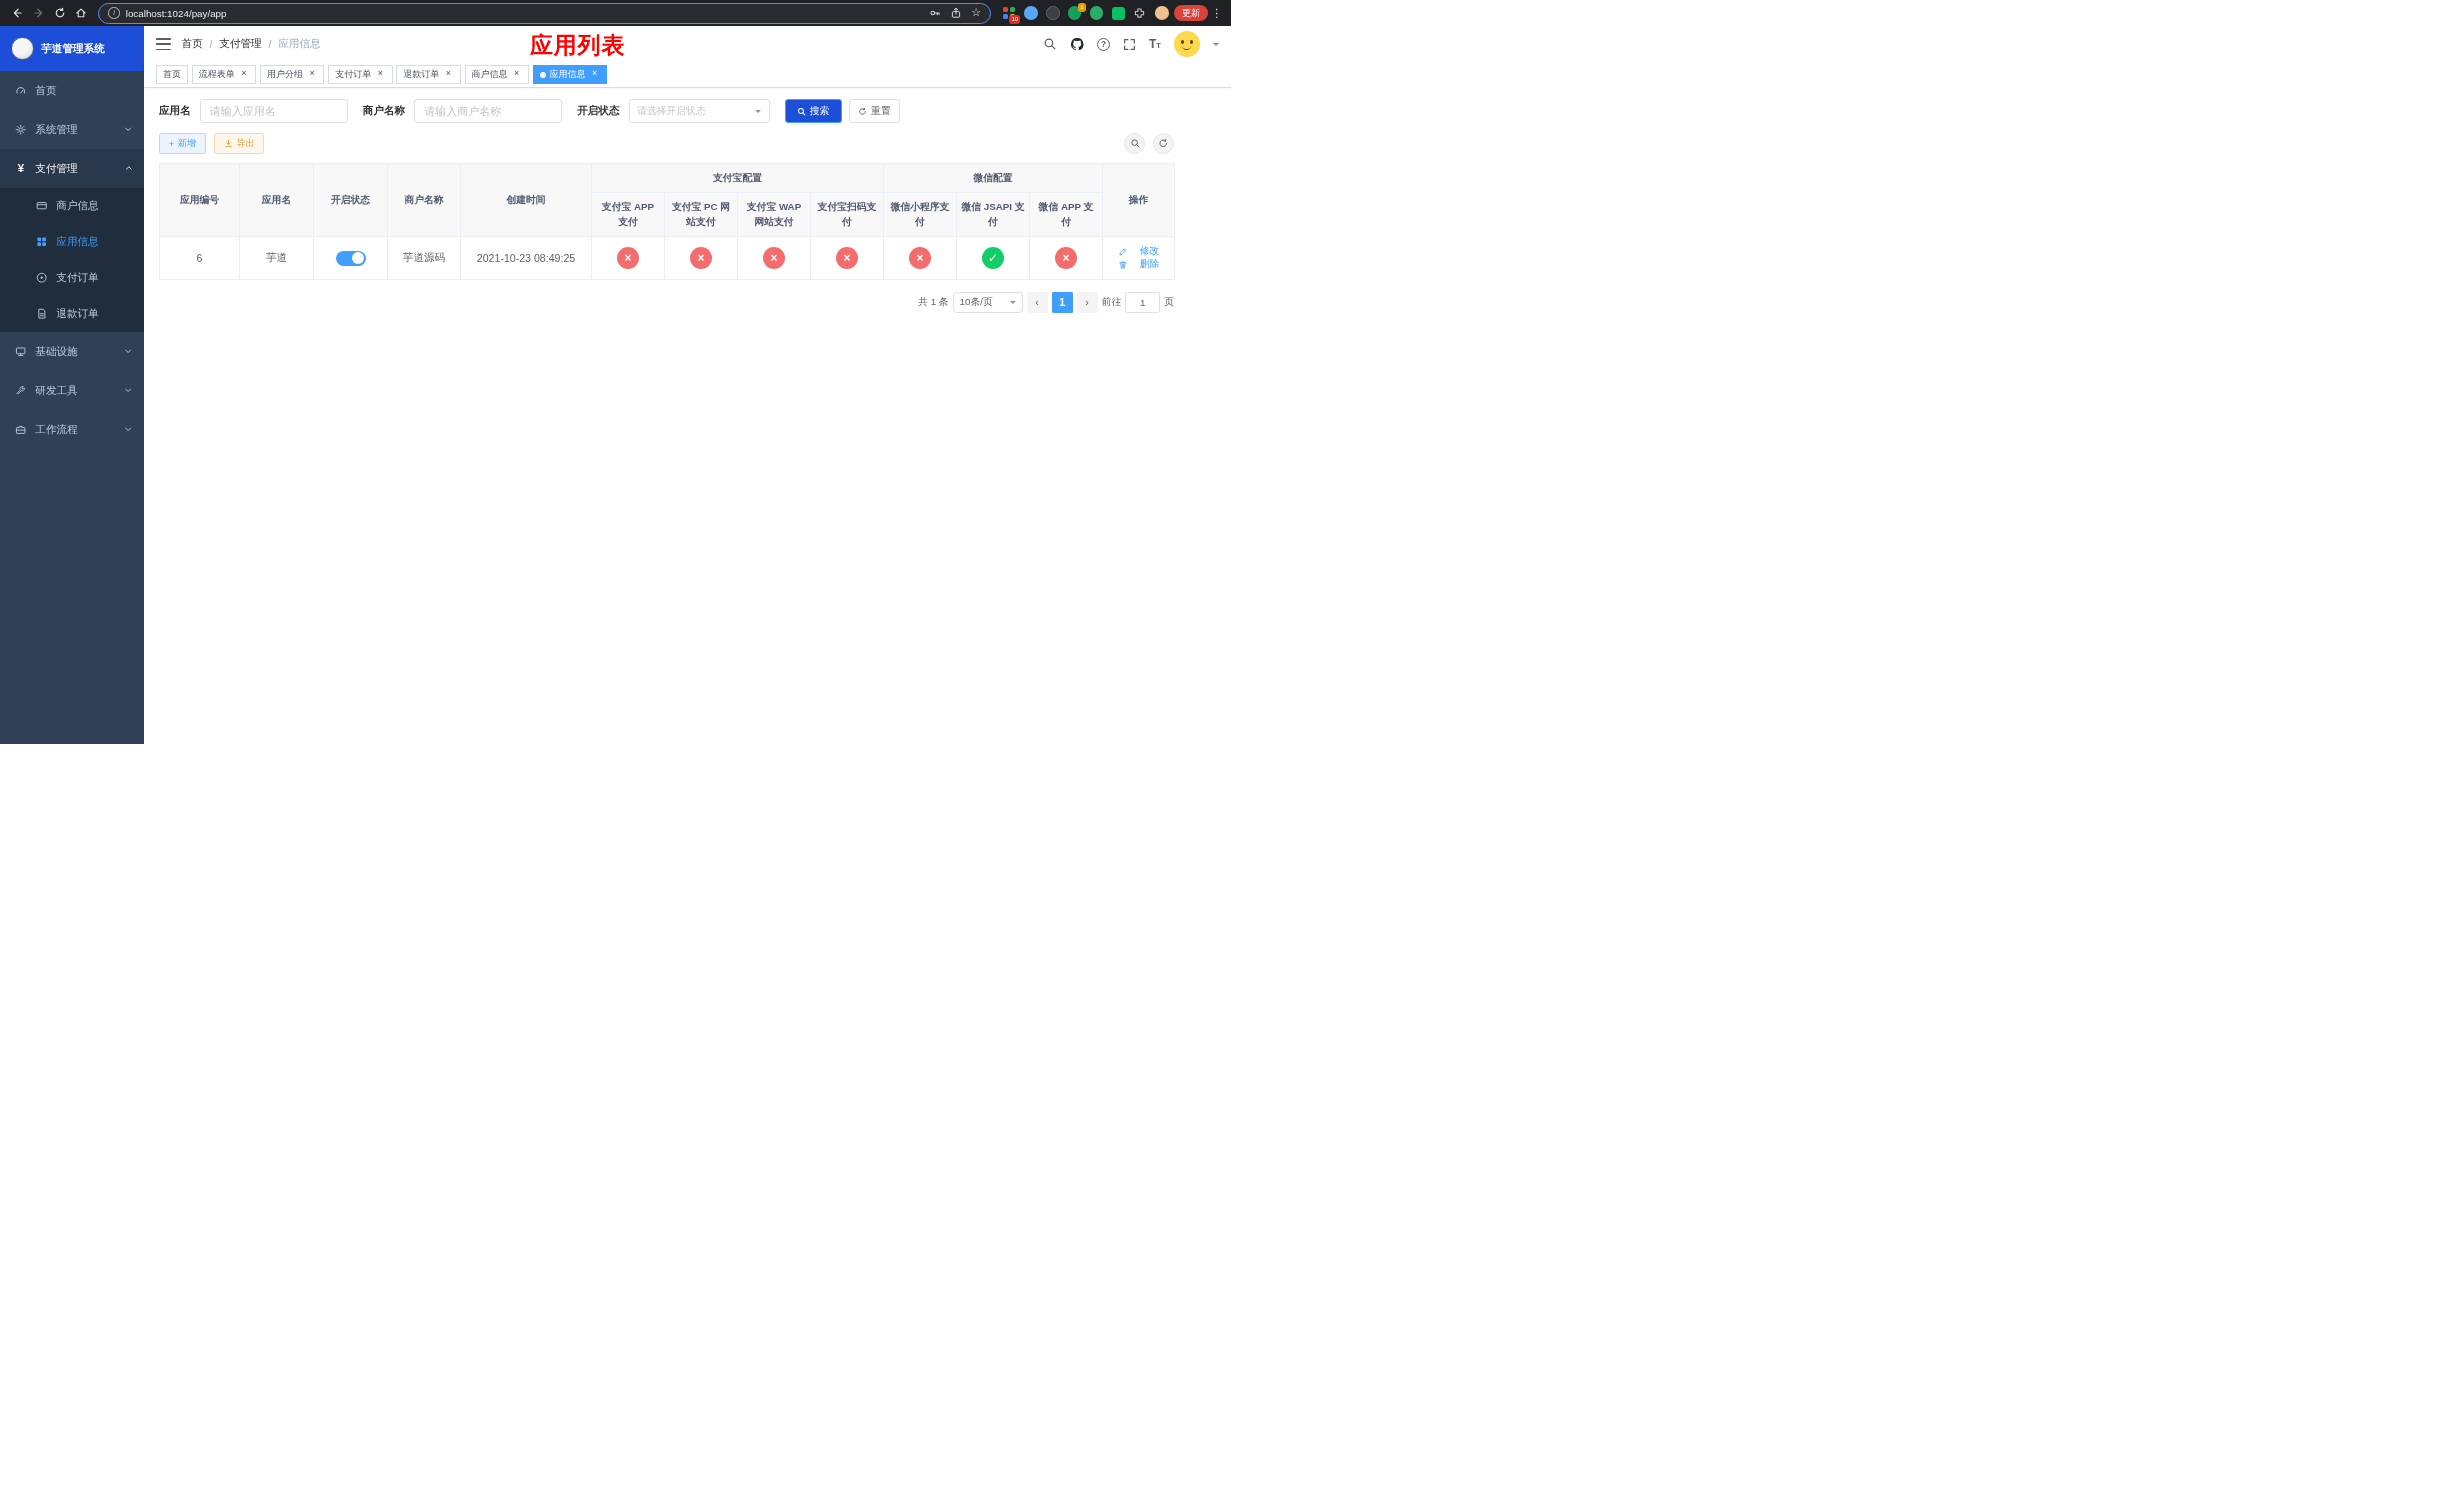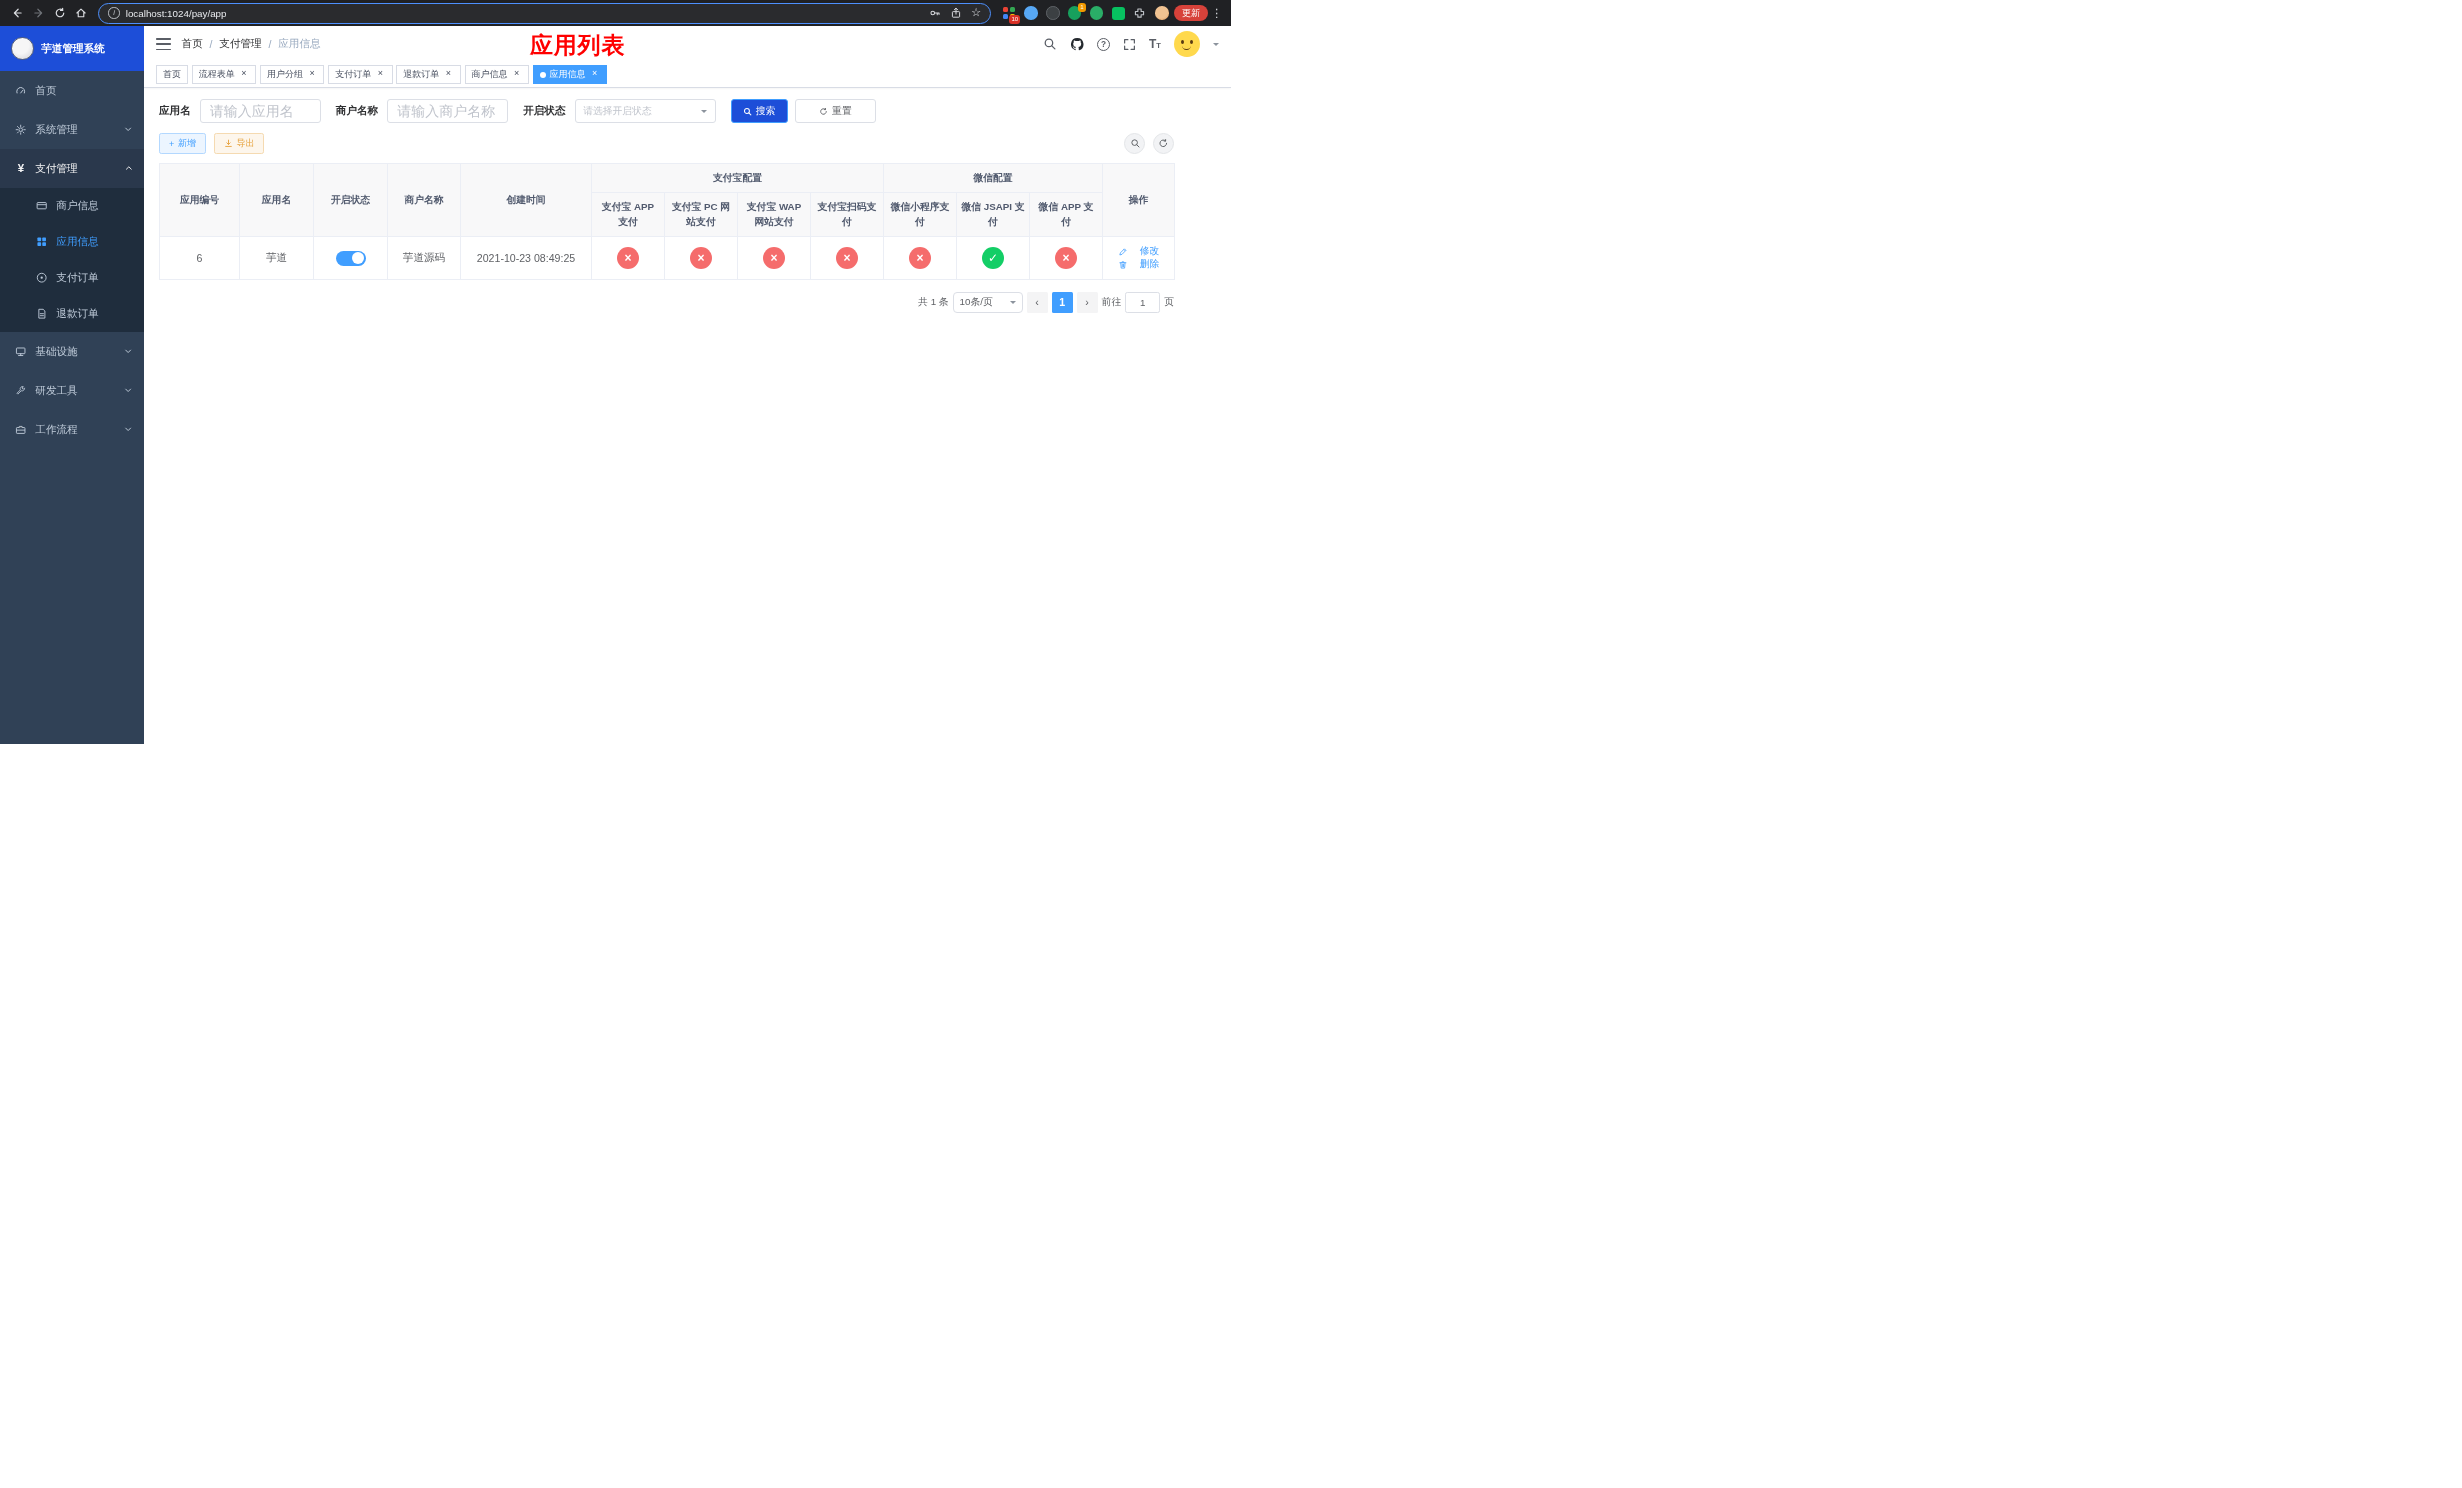--- a/index.html
+++ b/index.html
@@ -72,26 +72,26 @@
   .tag { height:19.7px; display:inline-flex; align-items:center; gap:3.8px; padding:0 6px; border:0.8px solid #d8dce5; background:#fff; color:#495060; font-size:9px; cursor:pointer; white-space:nowrap; }
   .tag .dot { width:6px; height:6px; border-radius:50%; background:#fff; }
   .tag .close { width:10.6px; height:10.6px; line-height:9.8px; text-align:center; border-radius:50%; font-size:9px; }
   .tag.active { background:#409eff; border-color:#409eff; color:#fff; }
 
   
   .content { flex:1; padding:11.4px 15px; overflow:hidden; }
   .filter-row { display:flex; align-items:center; margin-bottom:9.8px; font-size:10.6px; }
   .f-label { font-weight:700; color:#303133; margin-right:9px; white-space:nowrap; }
   .f-gap { margin-left:15px; }
-  .f-input { width:121px; height:24px; border:0.8px solid #dcdfe6; border-radius:3px; padding:0 9px; font-size:14px; color:#606266; outline:none; }
+  .f-input { width:148px; height:24px; border:0.8px solid #dcdfe6; border-radius:3px; padding:0 9px; font-size:11px; color:#606266; outline:none; }
   .f-input::placeholder { color:#c0c4cc; }
   .f-select { width:141px; height:24px; border:0.8px solid #dcdfe6; border-radius:3px; display:flex; align-items:center; justify-content:space-between; padding:0 7.6px; color:#c0c4cc; font-size:9.8px; cursor:pointer; }
   .btn { display:inline-flex; align-items:center; justify-content:center; gap:3.8px; border-radius:3px; cursor:pointer; white-space:nowrap; }
   .btn-search { height:24px; padding:0 11.4px; margin-left:15px; background:#1d4ed8; border:0.8px solid #409eff; color:#fff; font-size:9.8px; }
-  .btn-reset { height:24px; padding:0 23px; margin-left:7.6px; background:#fff; border:0.8px solid #dcdfe6; color:#606266; font-size:9.8px; }
+  .btn-reset { height:24px; padding:0 8px; margin-left:7.6px; background:#fff; border:0.8px solid #dcdfe6; color:#606266; font-size:9.8px; }
   .toolbar-row { display:flex; align-items:center; gap:7.6px; width:1015px; margin-bottom:9px; }
   .btn-add { height:21px; padding:0 9px; background:#ecf5ff; border:0.8px solid #b3d8ff; color:#409eff; font-size:9px; border-radius:2.3px; }
   .btn-export { height:21px; padding:0 9px; background:#fdf6ec; border:0.8px solid #f5dab1; color:#e6a23c; font-size:9px; border-radius:2.3px; }
   .toolbar-spacer { flex:1; }
   .circle-btn { width:21px; height:21px; border-radius:50%; background:#f2f3f5; border:0.8px solid #e3e5e8; display:flex; align-items:center; justify-content:center; cursor:pointer; color:#5f6266; }
 
   
   table.grid { width:1015px; table-layout:fixed; border-collapse:collapse; font-size:10.6px; }
   .grid th, .grid td { border:0.8px solid #ebeef5; text-align:center; vertical-align:middle; }
   .grid thead th { background:#f8f8f9; color:#515a6e; font-weight:700; font-size:9.8px; padding:6.8px 3.8px; line-height:1.5; }

